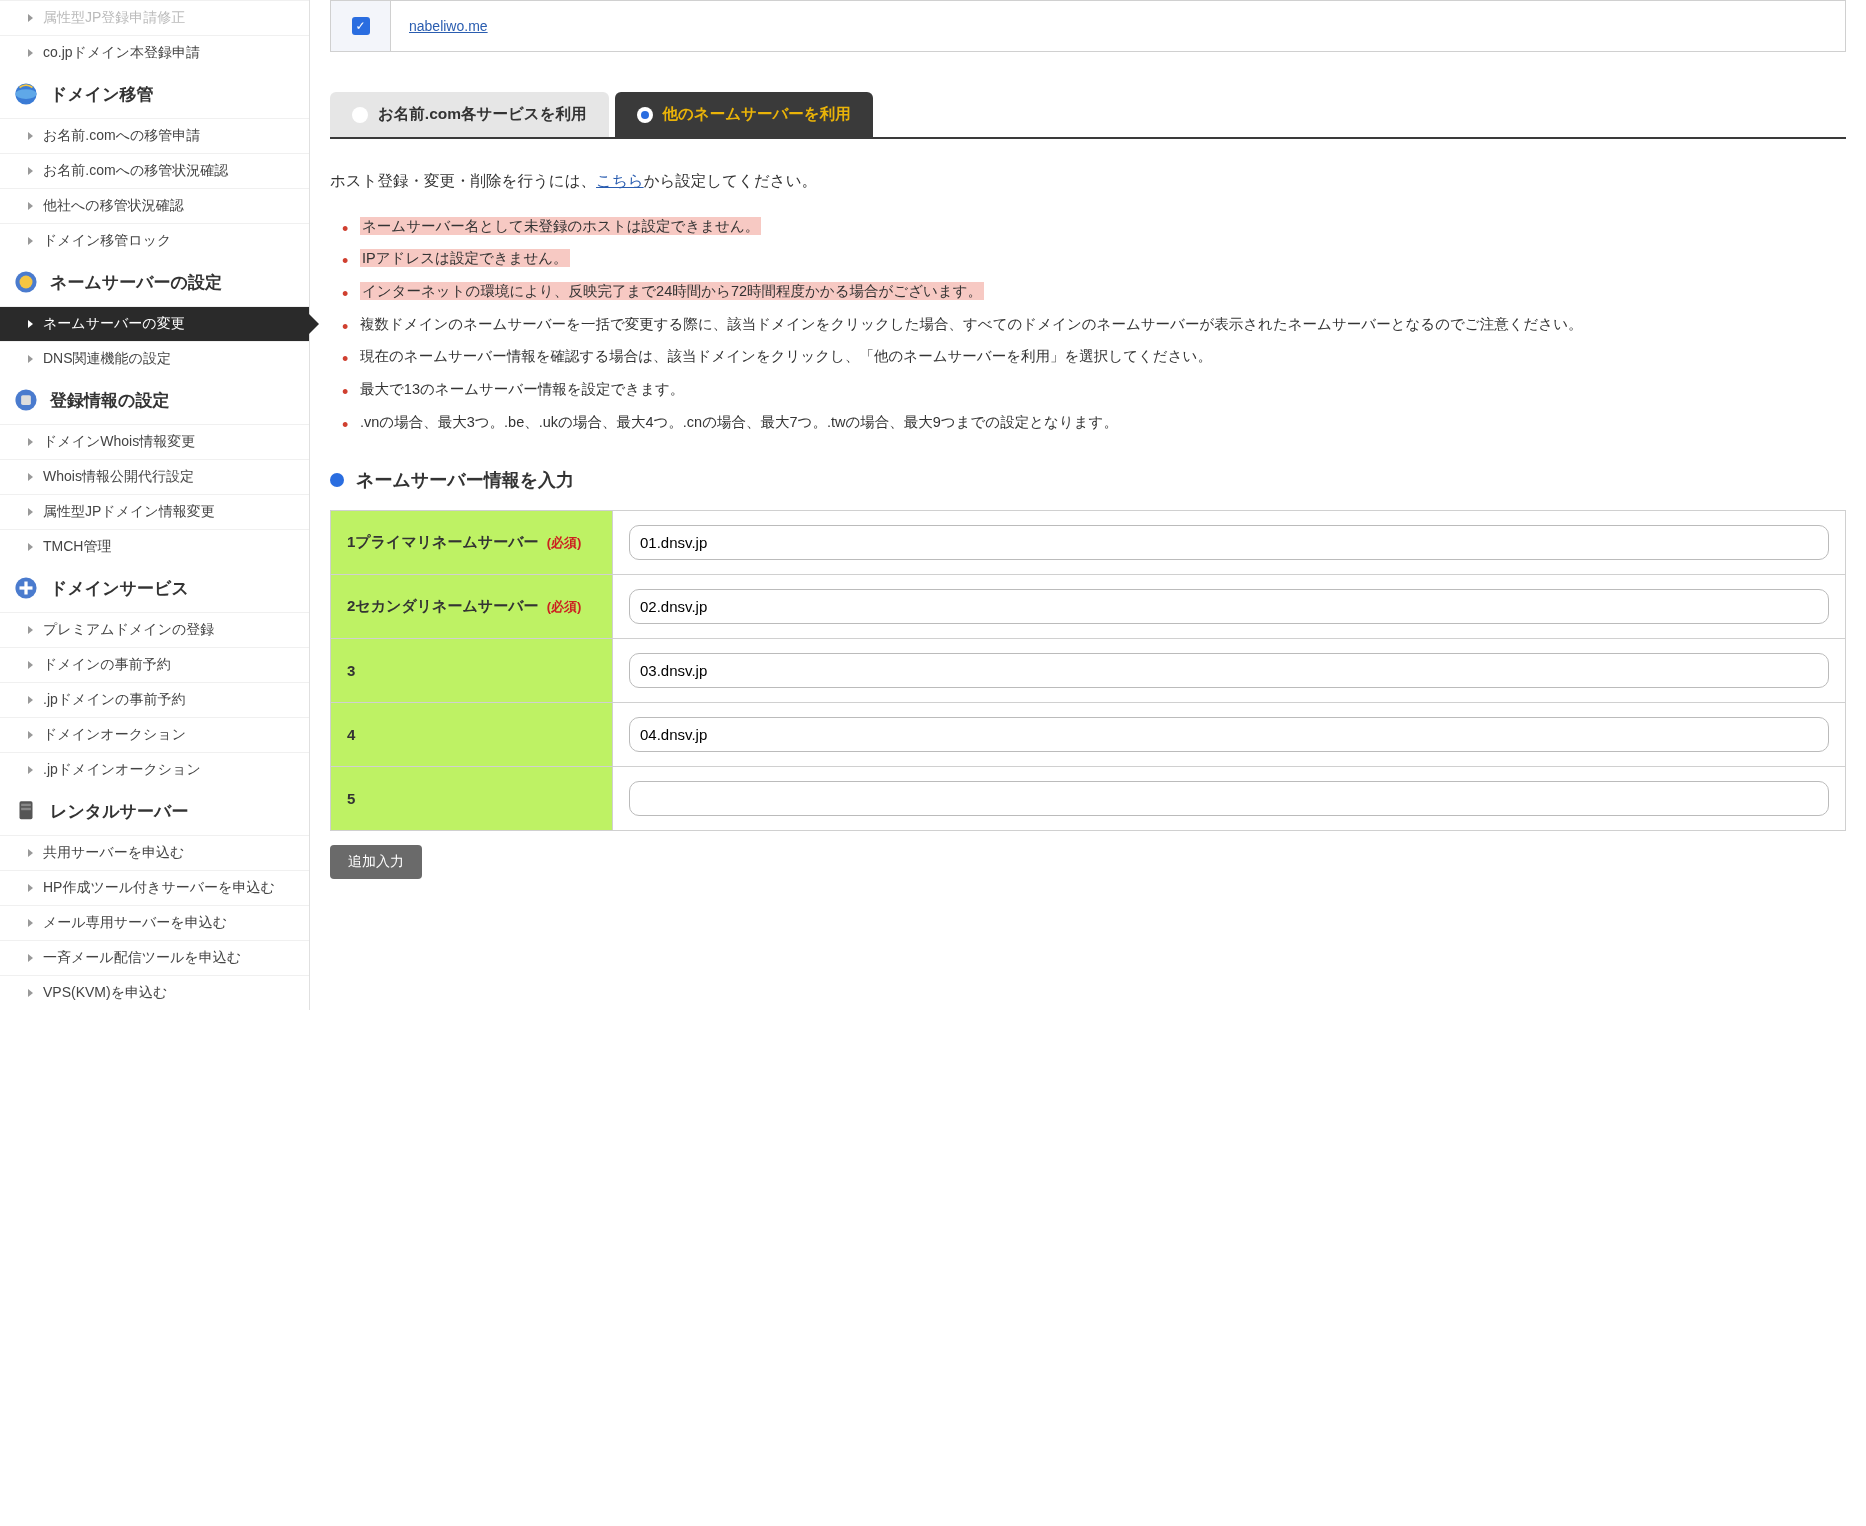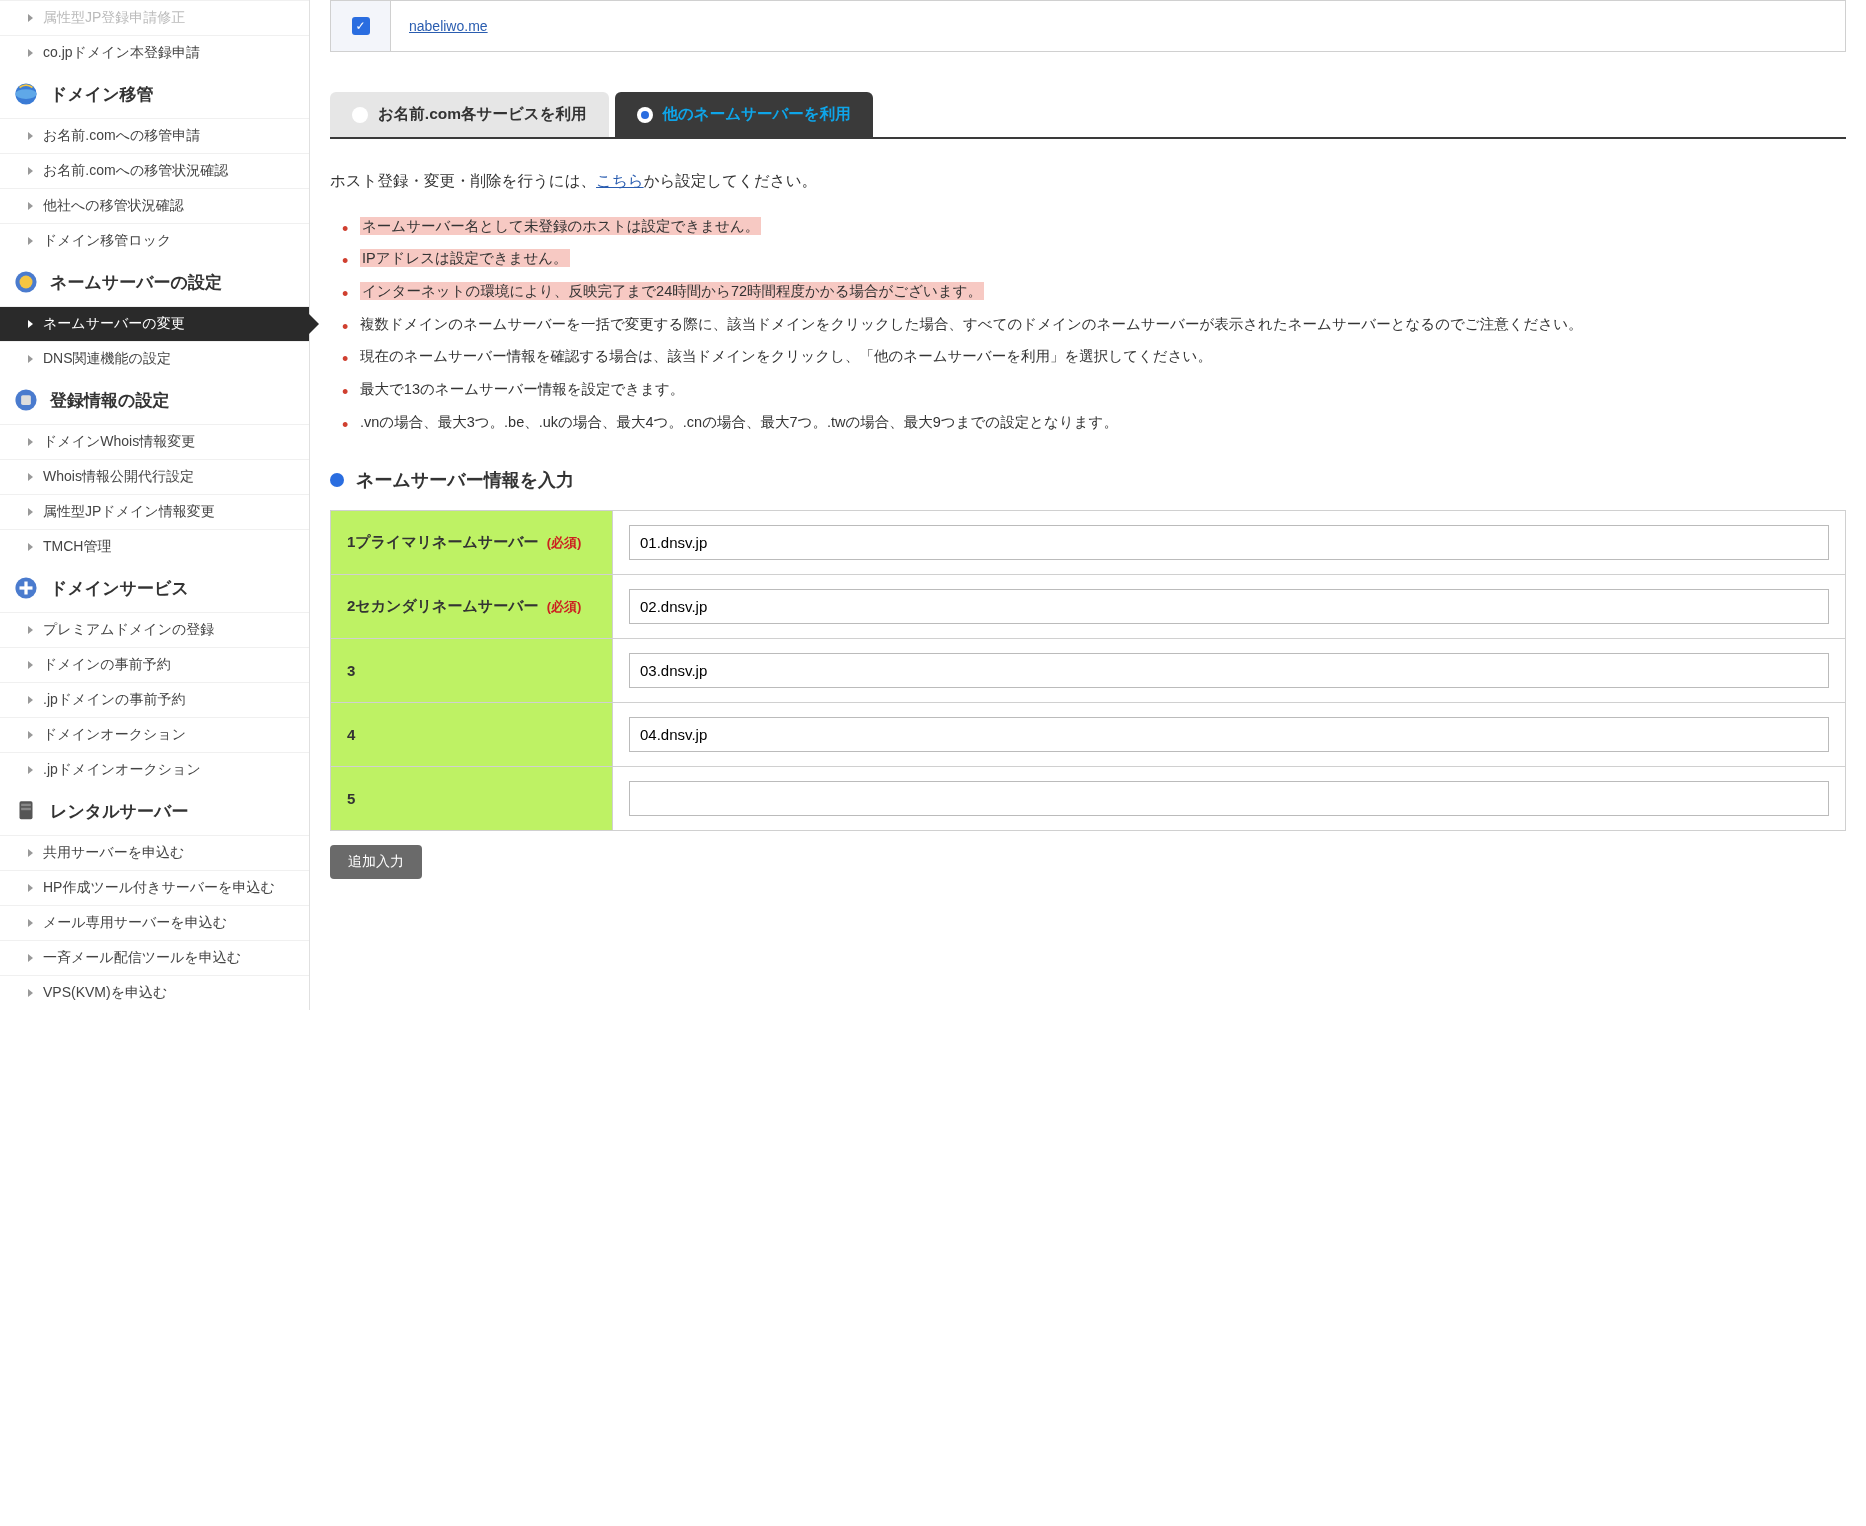--- a/index.html
+++ b/index.html
@@ -20,40 +20,40 @@
 
 .domain-table { width: 100%; border: 1px solid #d0d0d0; border-collapse: collapse; margin-bottom: 40px; }
 .domain-table td { border: 1px solid #d0d0d0; padding: 16px 18px; background: #fff; }
 .domain-table td.checkbox-cell { width: 60px; text-align: center; background: #f3f5fa; }
 .checkbox-box { width: 18px; height: 18px; background: #2a6de0; border-radius: 3px; display: inline-flex; align-items: center; justify-content: center; color: #fff; font-size: 12px; }
 .domain-link { color: #2a5db0; text-decoration: underline; }
 
 .tabs { display: flex; border-bottom: 2px solid #3a3a3a; margin-bottom: 30px; }
 .tab { display: flex; align-items: center; padding: 12px 22px; font-size: 15.5px; font-weight: bold; border-radius: 6px 6px 0 0; cursor: pointer; }
 .tab.inactive { background: #e6e6e6; color: #333; margin-right: 6px; }
-.tab.active { background: #3a3a3a; color: #0ea5e9; }
+.tab.active { background: #3a3a3a; color: #eab308; }
 .radio-circle { width: 16px; height: 16px; border-radius: 50%; background: #fff; margin-right: 10px; display: inline-flex; align-items: center; justify-content: center; }
 .radio-circle.checked::after { content: ""; width: 8px; height: 8px; border-radius: 50%; background: #2a6de0; }
 
 .info-text { font-size: 15.5px; margin-bottom: 16px; line-height: 1.6; }
 .info-text a { color: #2a5db0; text-decoration: underline; }
 
 .note-list { list-style: none; padding-left: 30px; margin-bottom: 30px; margin-top: 8px; }
 .note-list li { position: relative; padding: 4px 0; font-size: 14.5px; line-height: 1.7; }
 .note-list li::before { content: "•"; position: absolute; left: -18px; color: #d04030; font-size: 18px; }
 .note-list li .hl { background: #f7c9c3; padding: 1px 2px; }
 
 .section-title { display: flex; align-items: center; font-size: 18px; font-weight: bold; margin: 20px 0 18px 0; }
 .section-title .dot { width: 14px; height: 14px; border-radius: 50%; background: #2a6de0; margin-right: 12px; }
 
 .ns-table { width: 100%; border-collapse: collapse; border: 1px solid #d0d0d0; }
 .ns-table th, .ns-table td { border: 1px solid #d0d0d0; padding: 14px 16px; }
 .ns-table th { background: #bef264; text-align: left; font-weight: bold; width: 282px; font-size: 15px; }
 .ns-table th .req { color: #cc2020; font-size: 13px; font-weight: bold; margin-left: 4px; }
-.ns-table td input { width: 100%; padding: 8px 10px; font-size: 15px; border: 1px solid #bbb; border-radius: 0; }
+.ns-table td input { width: 100%; padding: 8px 10px; font-size: 15px; border: 1px solid #bbb; border-radius: 10px; }
 
 .add-btn { display: inline-block; margin-top: 14px; padding: 8px 18px; background: #6a6a6a; color: #fff; border-radius: 4px; font-size: 14px; cursor: pointer; border: none; }
 
 
 .icon-globe svg, .icon-gear svg, .icon-plus svg, .icon-server svg, .icon-settings svg { width: 26px; height: 26px; }
 </style>
 </head>
 <body>
 
 <div class="sidebar">

